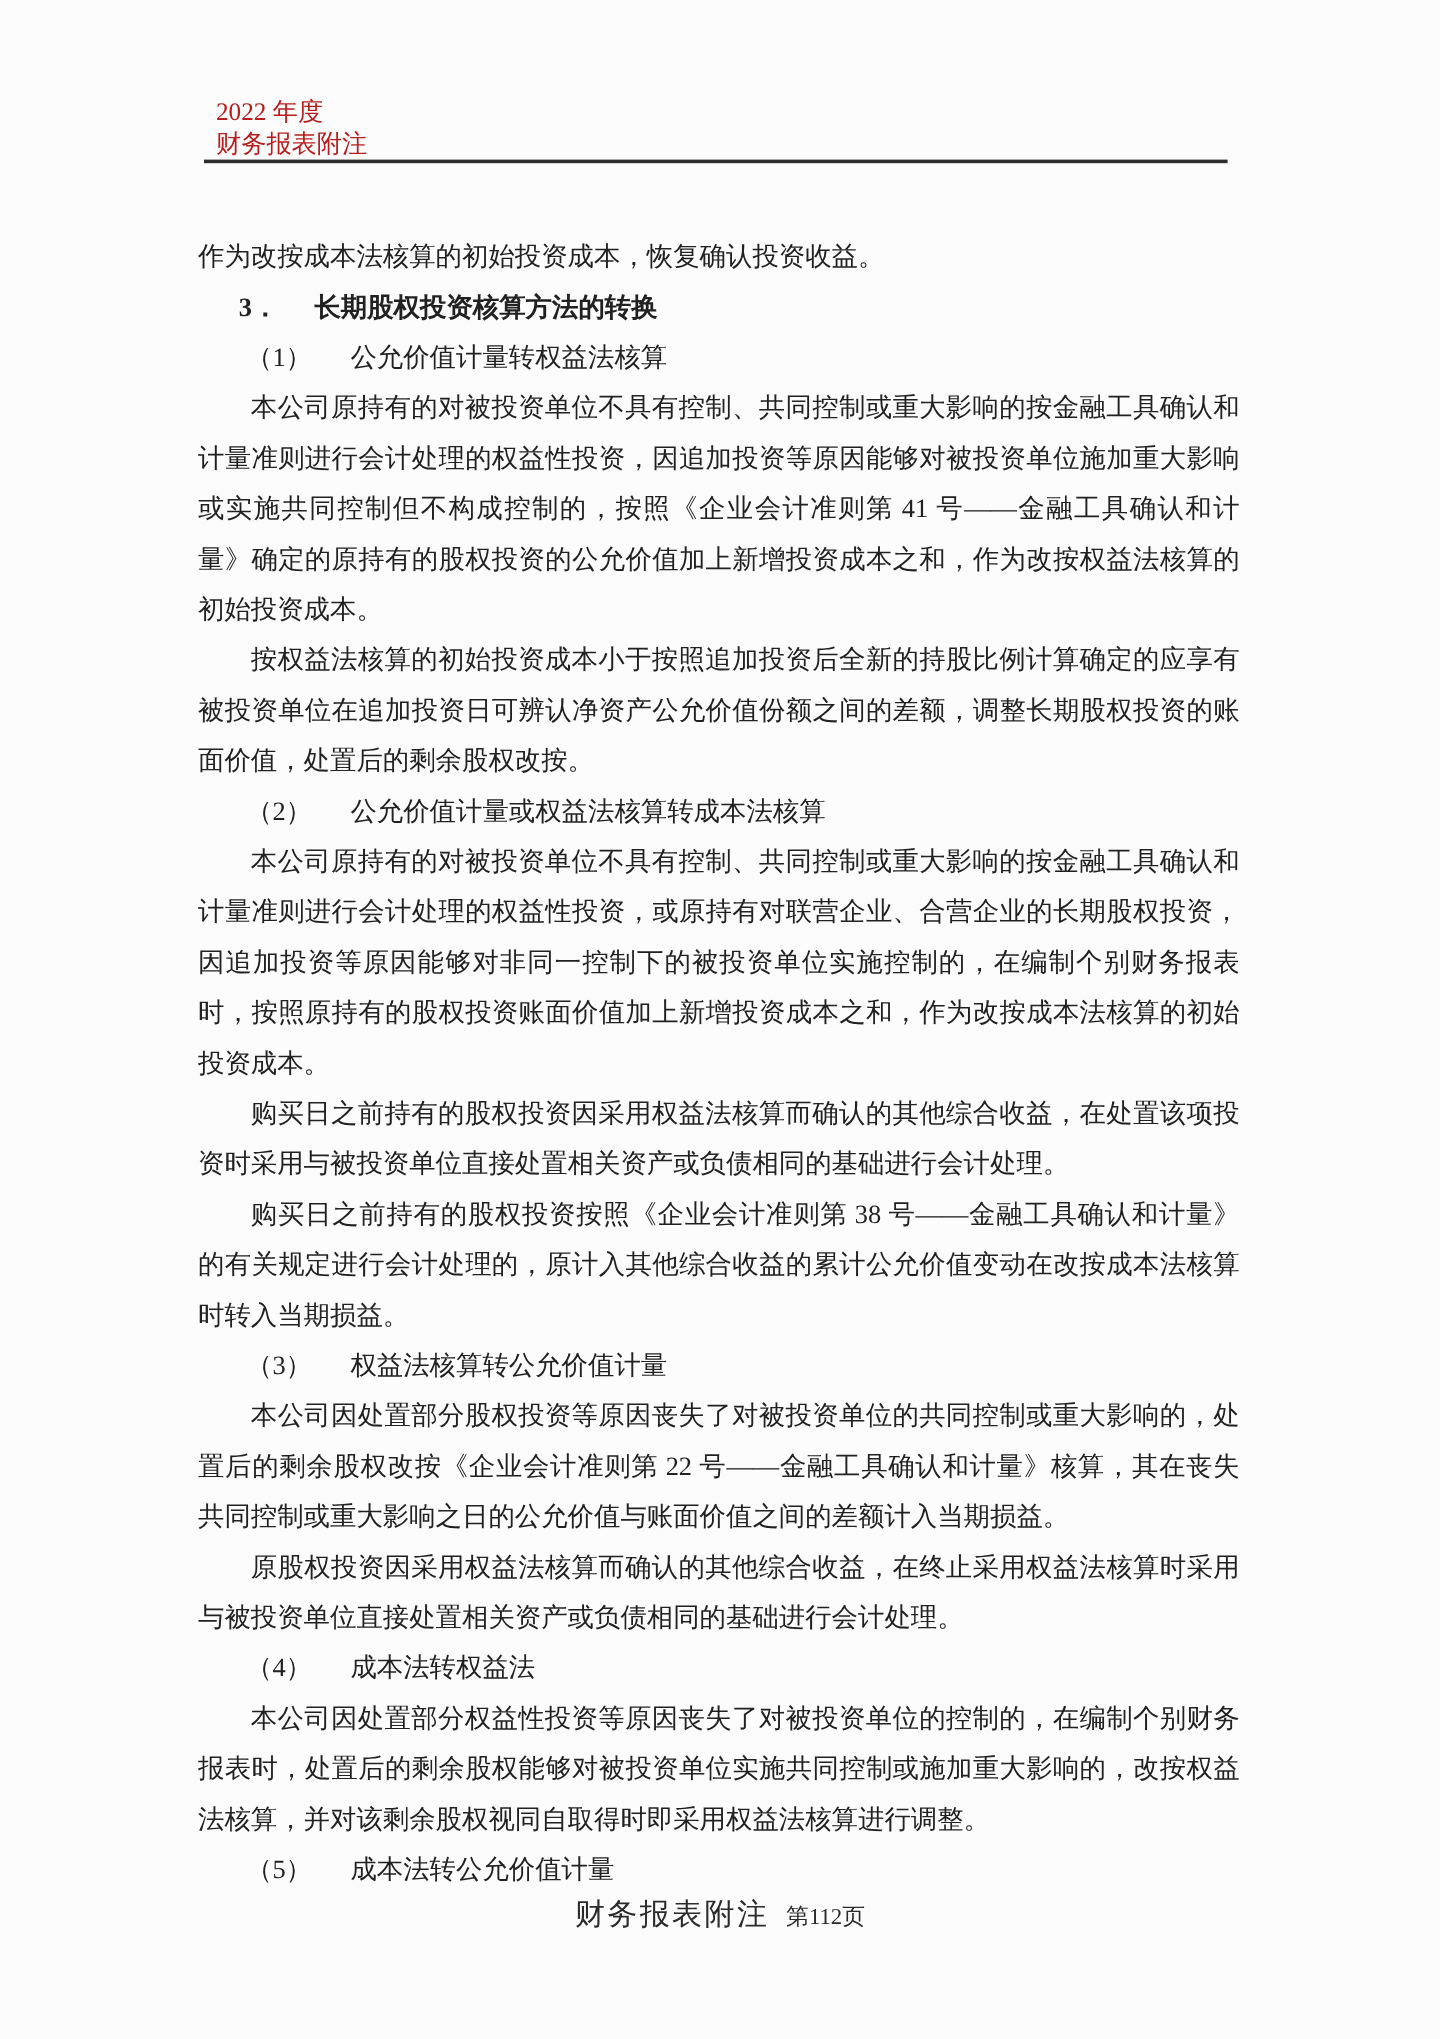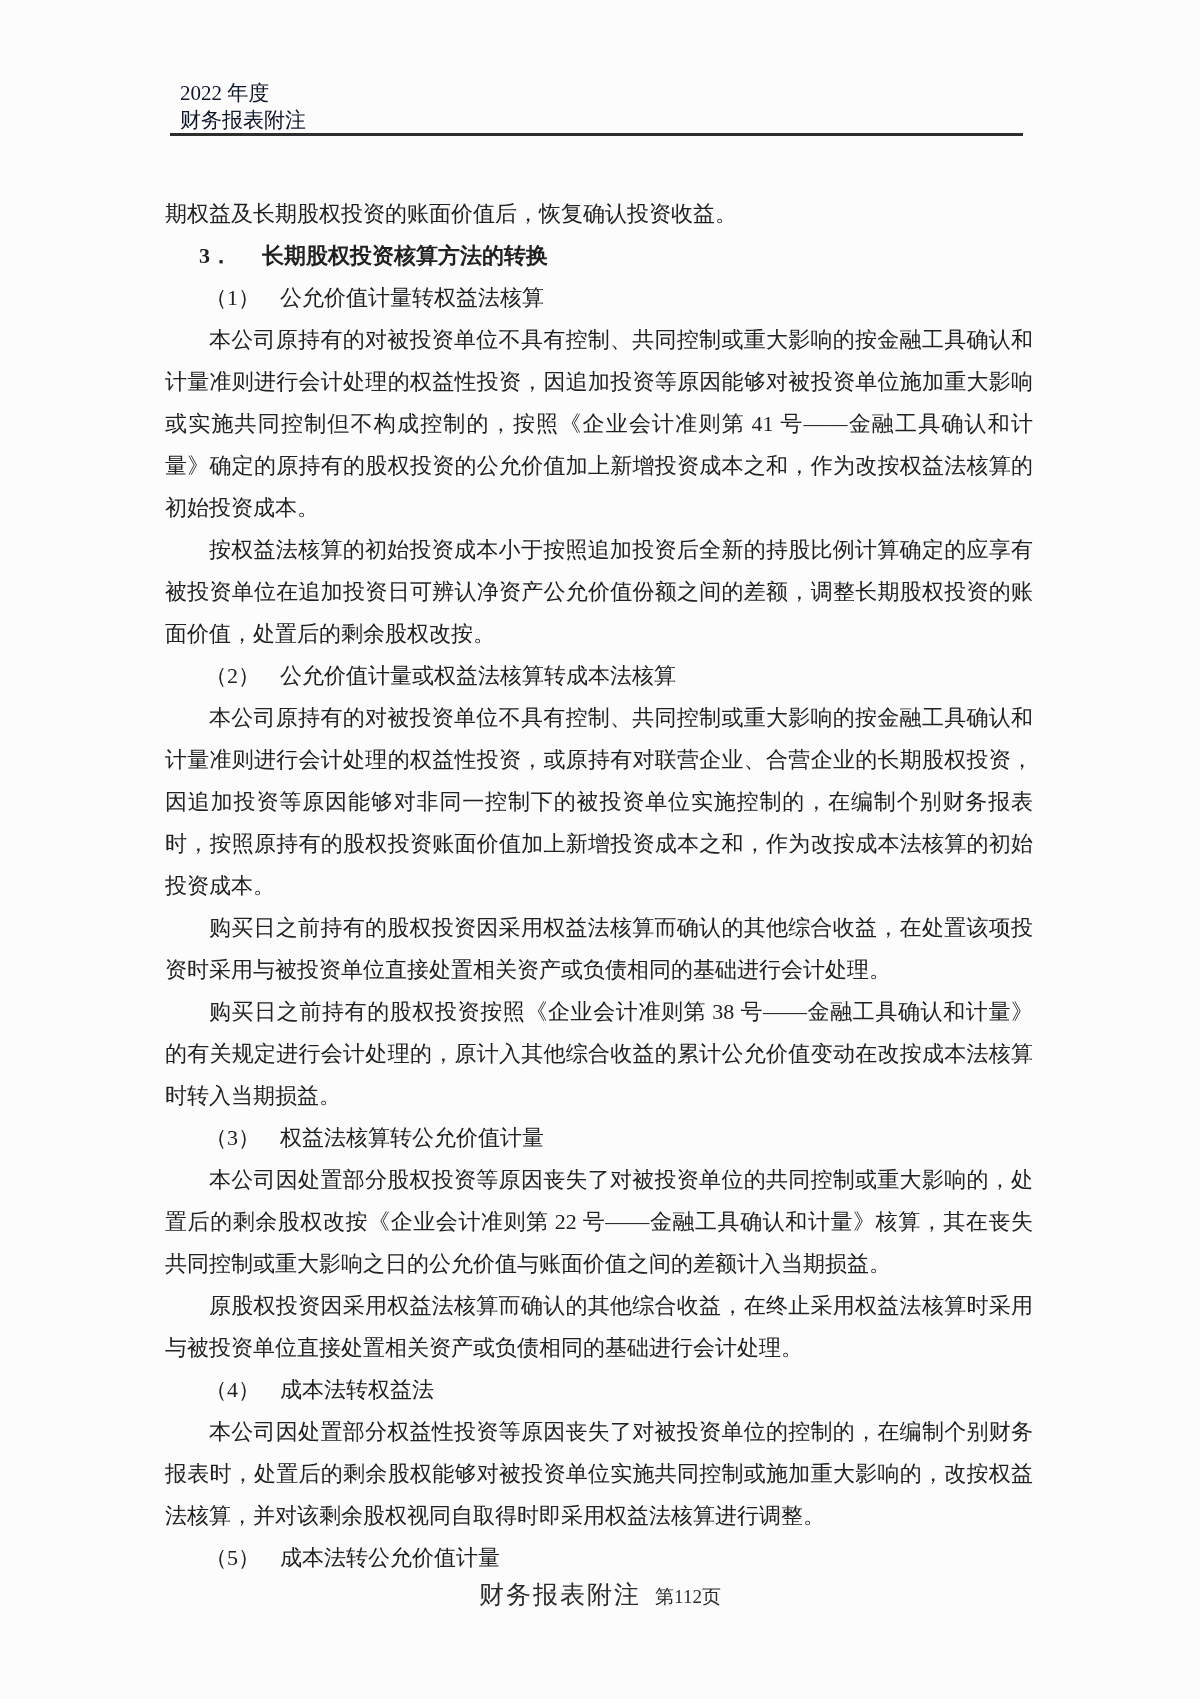--- a/index.html
+++ b/index.html
@@ -14,21 +14,21 @@
     color: #242424;
     font-family: "Liberation Serif", "DejaVu Serif", serif;
     overflow: hidden;
   }
   .page-header {
     position: absolute;
     left: 180px;
     top: 80px;
     font-size: 21px;
     line-height: 27px;
-    color: #0f172a;
+    color: #b91c1c;
   }
   .header-rule {
     position: absolute;
     left: 170px;
     top: 133px;
     width: 853px;
     height: 0;
     border-top: 3px solid #2e2e2e;
   }
   .doc-body {
@@ -57,21 +57,21 @@
   }
   .doc-body h3.heading .lab {
     margin-left: 30px;
   }
   .doc-body p.sub {
     margin: 0;
     font-weight: normal;
     text-indent: 40px;
   }
   .doc-body p.sub .lab {
-    margin-left: 20px;
+    margin-left: 32px;
   }
   .page-footer {
     position: absolute;
     left: 0;
     top: 1578px;
     width: 1200px;
     text-align: center;
     color: #2b2b2b;
     white-space: nowrap;
   }
@@ -88,21 +88,21 @@
 <body>
 
 <header class="page-header">
   <div>2022 年度</div>
   <div>财务报表附注</div>
 </header>
 
 <div class="header-rule"></div>
 
 <main class="doc-body">
-    <p class="para cont">期权益及长期股权投资的账面价值后，恢复确认投资收益。</p>
+    <p class="para cont">作为改按成本法核算的初始投资成本，恢复确认投资收益。</p>
     <h3 class="heading"><span class="num">3．</span><span class="lab">长期股权投资核算方法的转换</span></h3>
     <p class="sub"><span class="num">（1）</span><span class="lab">公允价值计量转权益法核算</span></p>
     <p class="para">本公司原持有的对被投资单位不具有控制、共同控制或重大影响的按金融工具确认和计量准则进行会计处理的权益性投资，因追加投资等原因能够对被投资单位施加重大影响或实施共同控制但不构成控制的，按照《企业会计准则第 41 号——金融工具确认和计量》确定的原持有的股权投资的公允价值加上新增投资成本之和，作为改按权益法核算的初始投资成本。</p>
     <p class="para">按权益法核算的初始投资成本小于按照追加投资后全新的持股比例计算确定的应享有被投资单位在追加投资日可辨认净资产公允价值份额之间的差额，调整长期股权投资的账面价值，处置后的剩余股权改按。</p>
     <p class="sub"><span class="num">（2）</span><span class="lab">公允价值计量或权益法核算转成本法核算</span></p>
     <p class="para">本公司原持有的对被投资单位不具有控制、共同控制或重大影响的按金融工具确认和计量准则进行会计处理的权益性投资，或原持有对联营企业、合营企业的长期股权投资，因追加投资等原因能够对非同一控制下的被投资单位实施控制的，在编制个别财务报表时，按照原持有的股权投资账面价值加上新增投资成本之和，作为改按成本法核算的初始投资成本。</p>
     <p class="para">购买日之前持有的股权投资因采用权益法核算而确认的其他综合收益，在处置该项投资时采用与被投资单位直接处置相关资产或负债相同的基础进行会计处理。</p>
     <p class="para">购买日之前持有的股权投资按照《企业会计准则第 38 号——金融工具确认和计量》的有关规定进行会计处理的，原计入其他综合收益的累计公允价值变动在改按成本法核算时转入当期损益。</p>
     <p class="sub"><span class="num">（3）</span><span class="lab">权益法核算转公允价值计量</span></p>
     <p class="para">本公司因处置部分股权投资等原因丧失了对被投资单位的共同控制或重大影响的，处置后的剩余股权改按《企业会计准则第 22 号——金融工具确认和计量》核算，其在丧失共同控制或重大影响之日的公允价值与账面价值之间的差额计入当期损益。</p>

